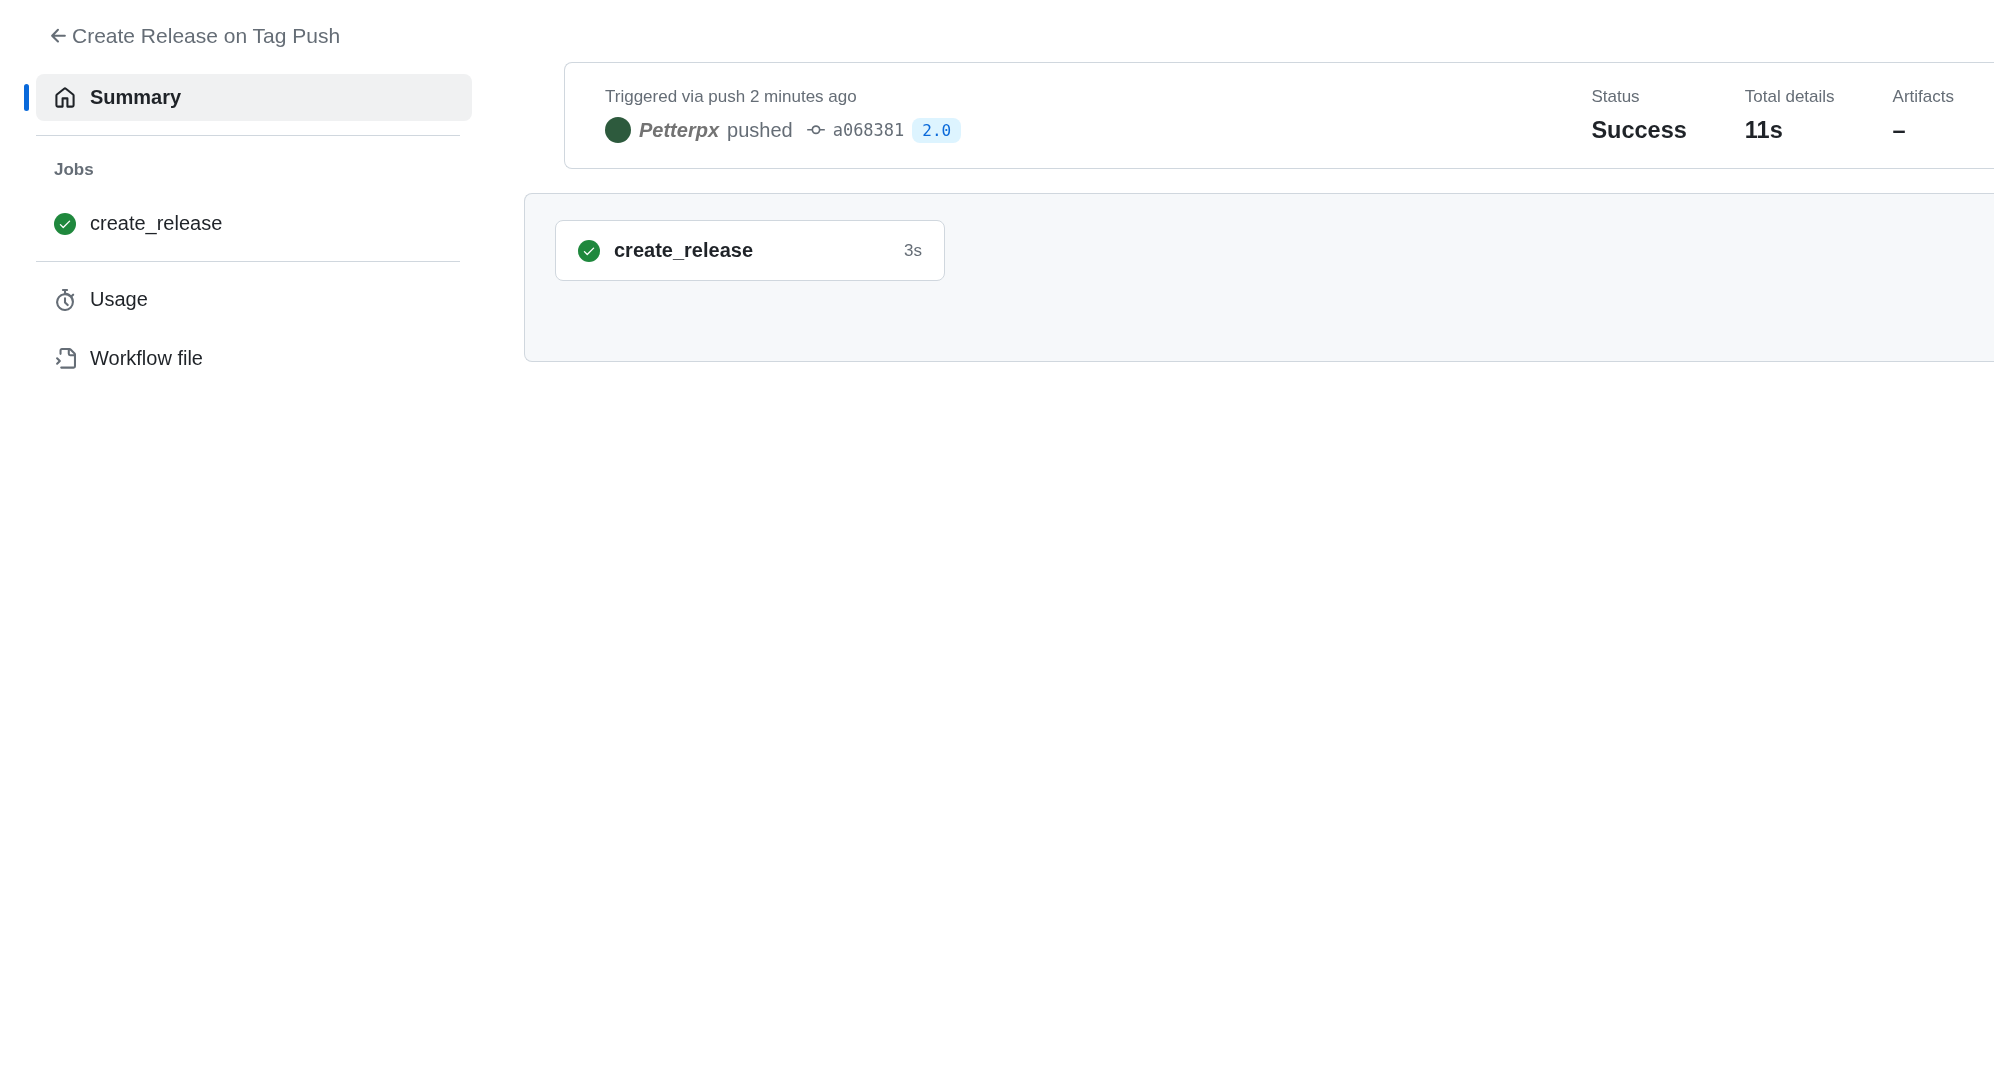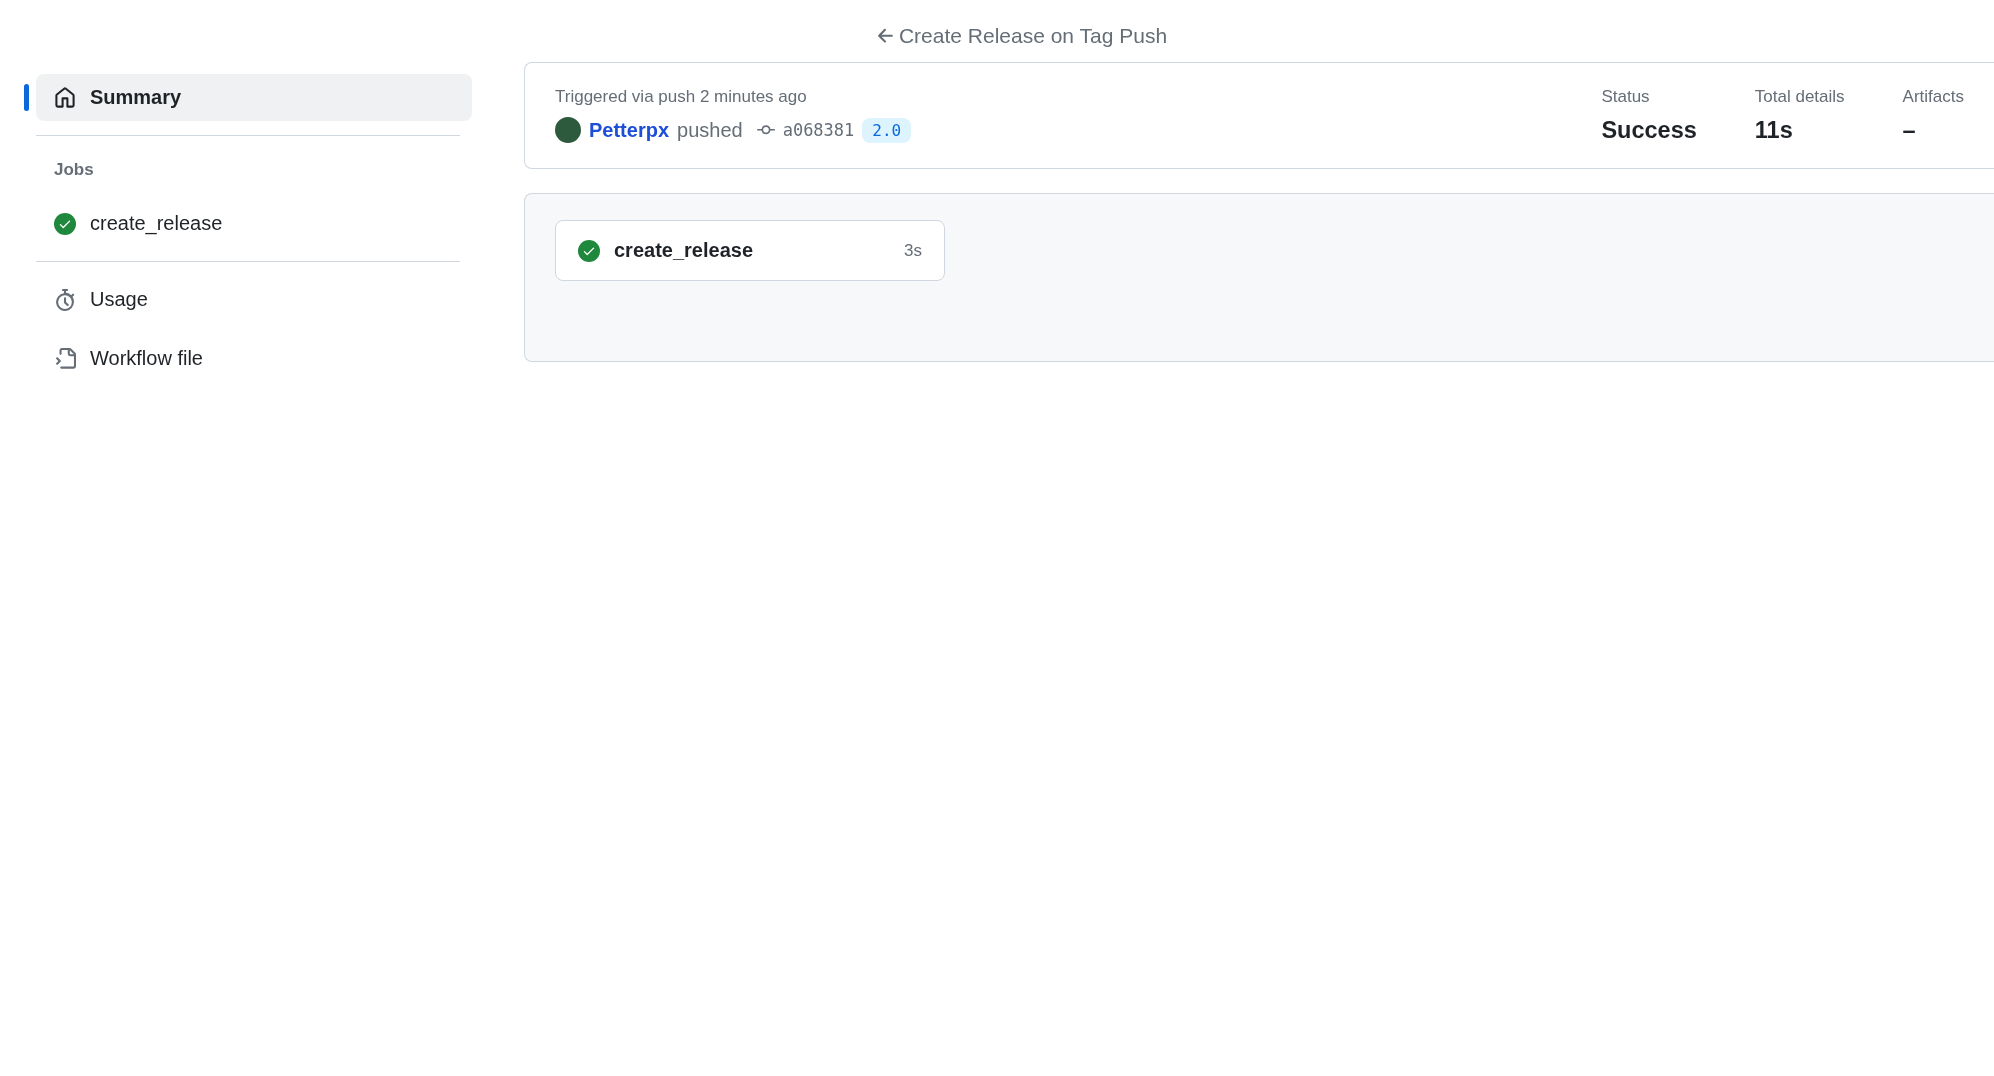--- a/index.html
+++ b/index.html
@@ -13,21 +13,20 @@
       padding: 24px 0 24px 24px;
     }
 
     
     .breadcrumb {
       display: flex;
       align-items: center;
       gap: 2px;
       margin-bottom: 14px;
       margin-left: 24px;
-      justify-content: center;
     }
     .back-arrow {
       display: inline-flex;
       align-items: center;
       color: #656d76;
       cursor: pointer;
     }
     .breadcrumb-text {
       font-size: 21px;
       color: #656d76;
@@ -137,23 +136,24 @@
       flex-shrink: 0;
     }
 
     
     .summary-card {
       border: 1.5px solid #d0d7de;
       border-top-left-radius: 8px;
       border-bottom-left-radius: 8px;
       border-right: none;
       margin-bottom: 24px;
-      padding: 24px 30px;
+      padding: 24px 40px;
       display: flex;
       gap: 58px;
+      margin-left: 40px;
     }
     .summary-col {
       display: flex;
       flex-direction: column;
       gap: 10px;
     }
     .summary-col.first { flex: 1.4; }
     .summary-label {
       font-size: 17px;
       color: #656d76;
@@ -172,21 +172,22 @@
     .avatar {
       width: 26px;
       height: 26px;
       border-radius: 50%;
       background: #2d5a3d;
       flex-shrink: 0;
     }
     .user-name {
       font-size: 20px;
       font-weight: 600;
-      color: #1d4ed8;
+      color: #737373;
+      font-style: italic;
     }
     .pushed-text {
       font-size: 20px;
       color: #656d76;
     }
     .commit-icon {
       display: inline-flex;
       color: #656d76;
       margin-left: 6px;
     }

